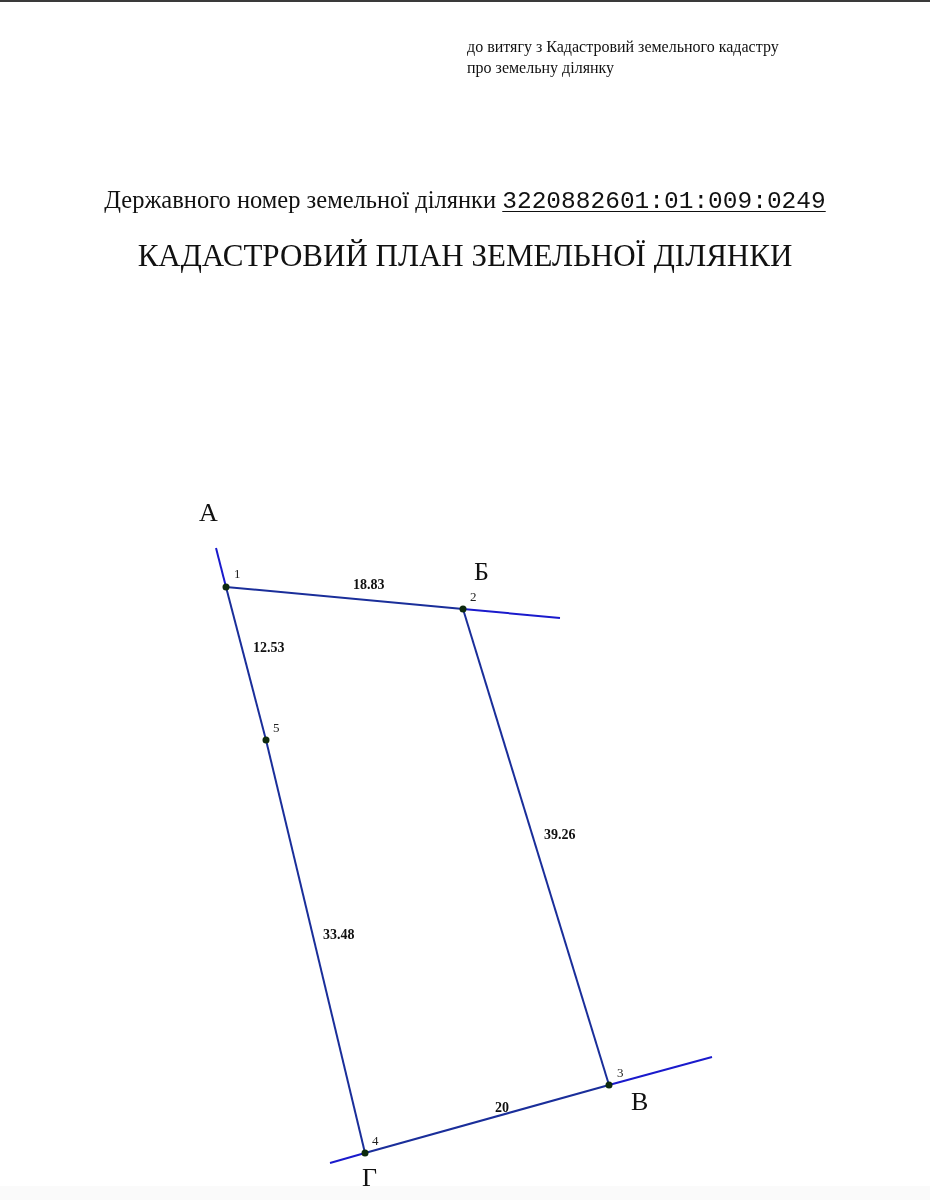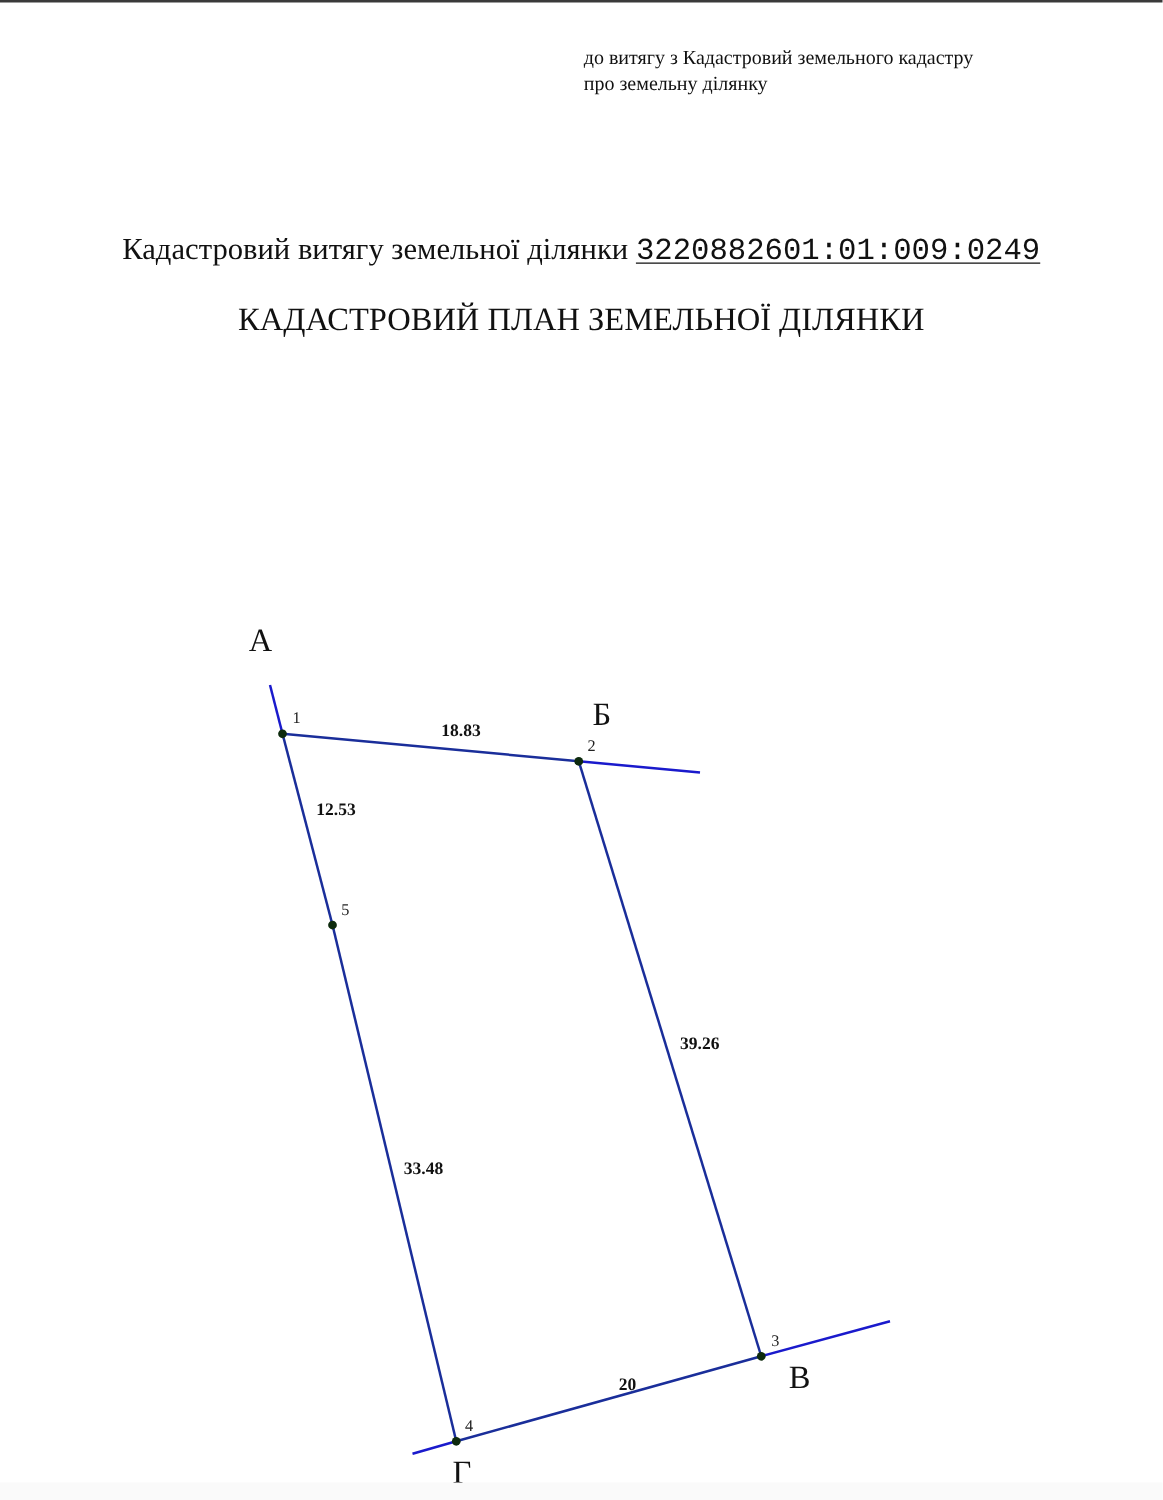--- a/index.html
+++ b/index.html
@@ -52,21 +52,21 @@
       text-underline-offset: 3px;
       text-decoration-thickness: 1px;
       font-family: Liberation Mono, monospace;
     }
     .plan-title {
       position: absolute;
       left: 0;
       top: 240px;
       width: 930px;
       text-align: center;
-      font-size: 26px;
+      font-size: 31px;
       line-height: 32px;
       white-space: nowrap;
     }
     svg.plan {
       position: absolute;
       left: 0;
       top: 0;
       width: 930px;
       height: 1200px;
     }
@@ -91,21 +91,21 @@
 <body>
 
 <div class="top-bar"></div>
 
 <div class="annex">
   <div>до витягу з Кадастровий земельного кадастру</div>
   <div>про земельну ділянку</div>
 </div>
 
 <div class="cad-number">
-  <span>Кадастровий витягу земельної ділянки</span>
+  <span>Державного номер земельної ділянки</span>
   <span> </span>
   <span class="num">3220882601:01:009:0249</span>
 </div>
 
 <div class="plan-title">КАДАСТРОВИЙ ПЛАН ЗЕМЕЛЬНОЇ ДІЛЯНКИ</div>
 
 <svg class="plan" viewBox="0 0 930 1200">
 
   <g stroke="#1a1acc" stroke-width="2" fill="none">
     <line x1="216" y1="548" x2="226" y2="587"></line>

